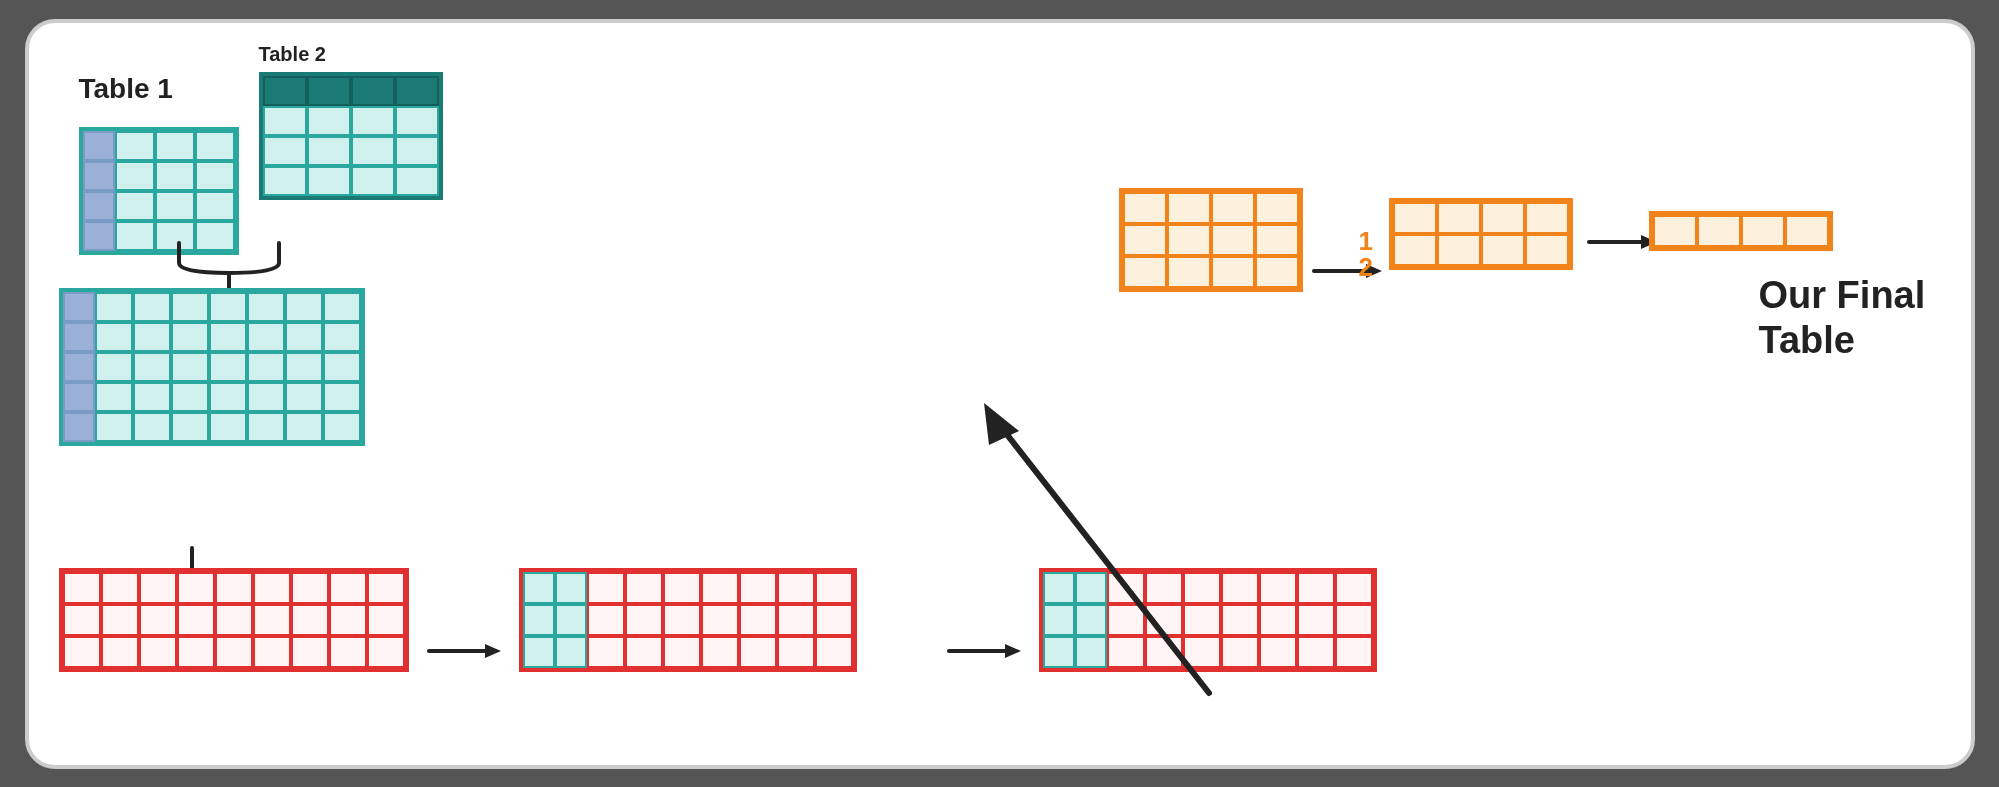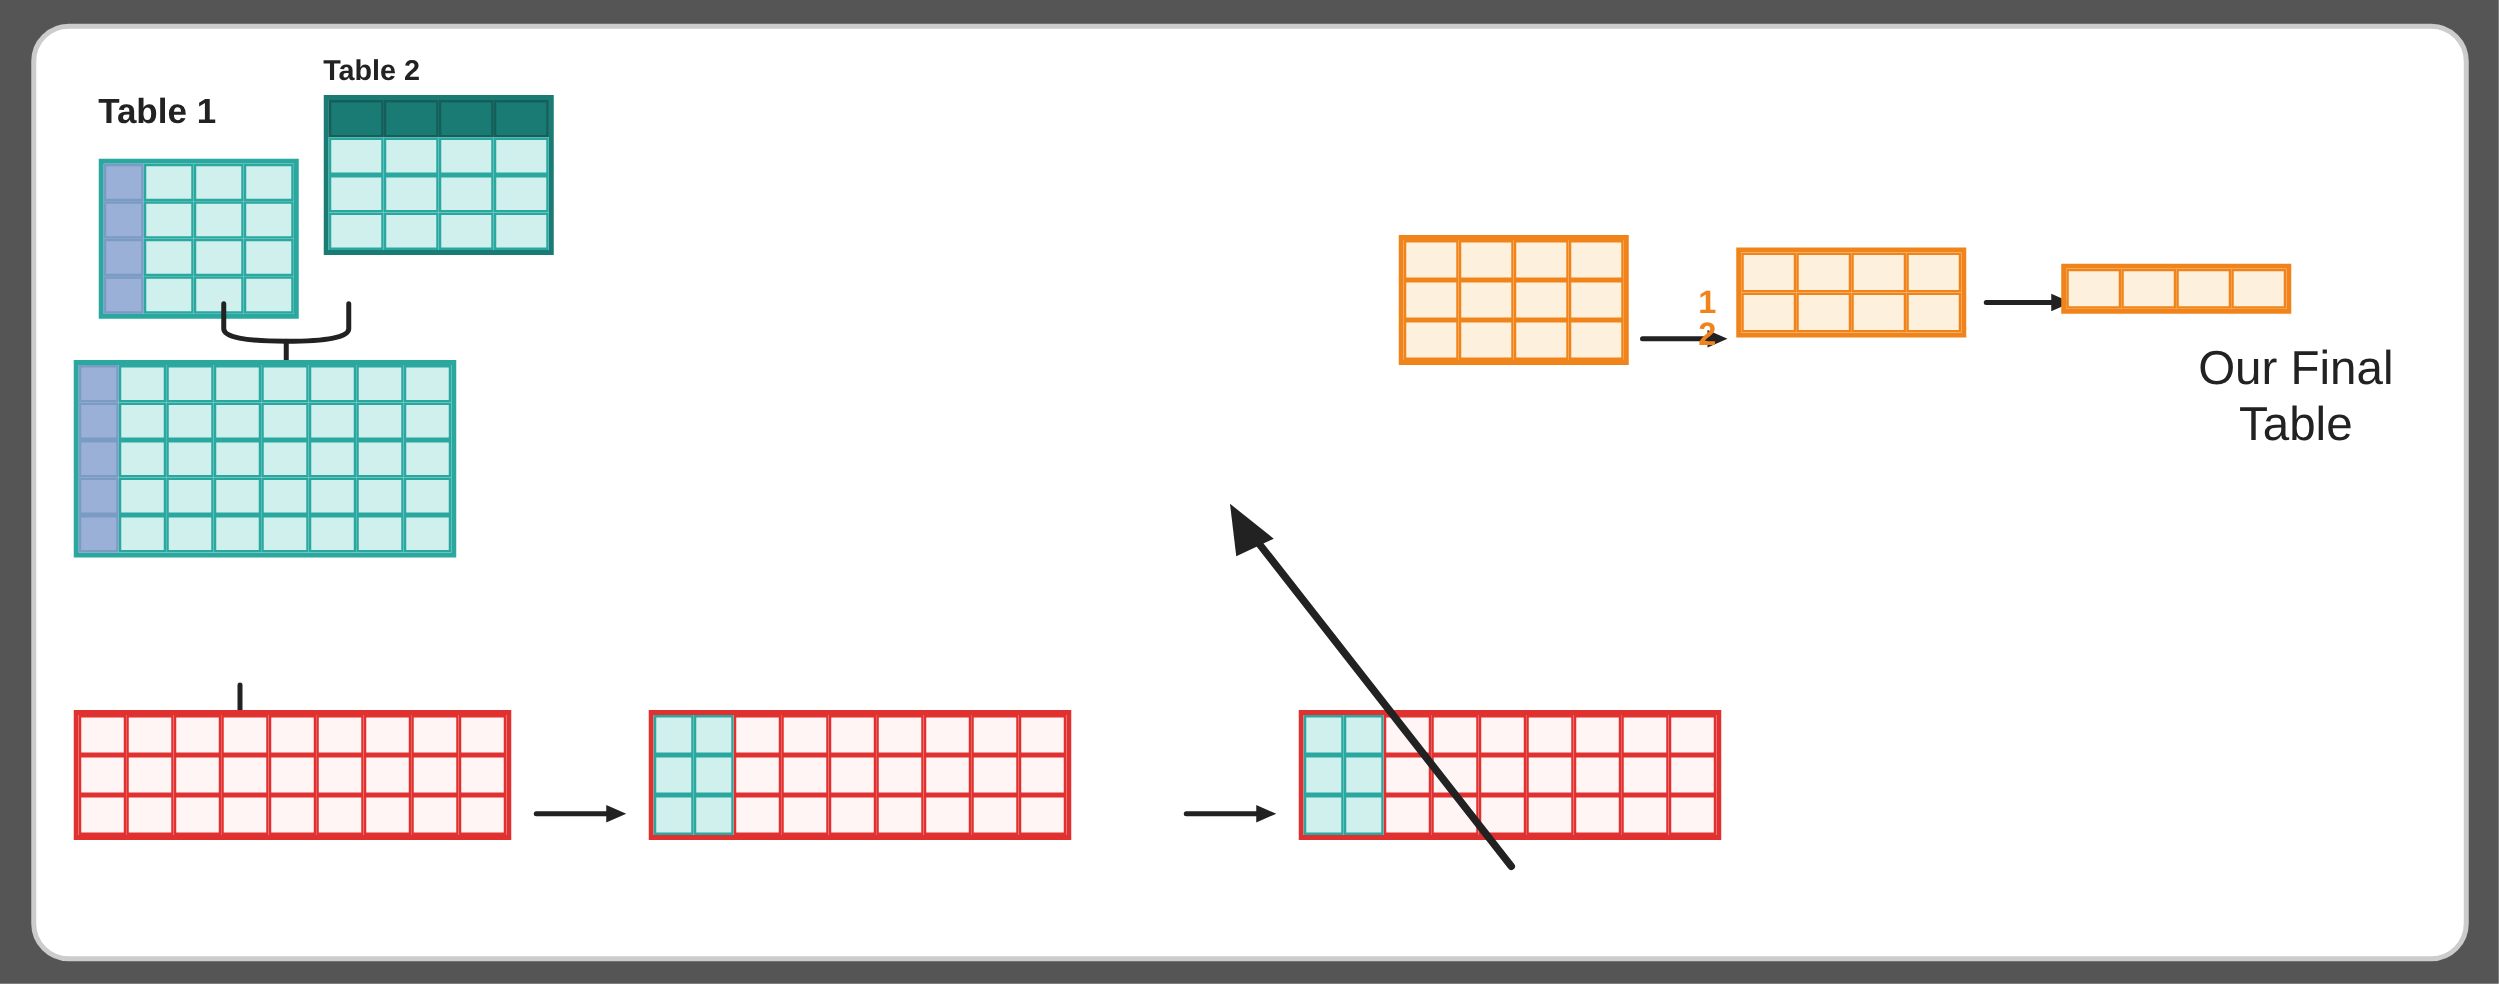--- a/index.html
+++ b/index.html
@@ -51,21 +51,21 @@
       border: 2px solid #2aa8a0;
     }
 
     
     .table2-wrap {
       position: absolute;
       top: 20px;
       left: 230px;
     }
     .table2-label {
-      font-size: 23px;
+      font-size: 20px;
       font-weight: 900;
       color: #222;
       margin-bottom: 6px;
       font-family: 'Arial Black', Arial, sans-serif;
     }
     .table2 {
       display: grid;
       grid-template-columns: repeat(4, 44px);
       grid-template-rows: repeat(4, 30px);
       border: 4px solid #1a7a74;
@@ -256,25 +256,25 @@
       background: #fdf0dc;
       border: 2px solid #f0841a;
     }
 
     
     .final-label {
       position: absolute;
       top: 250px;
       left: 1730px;
       font-size: 38px;
-      font-weight: 400;
+      font-weight: 700;
       color: #222;
       font-family: 'Arial Black', Arial, sans-serif;
       line-height: 1.2;
-      text-align: center;
+      text-align: left;
     }
 
     
     .arrow-svg {
       overflow: visible;
     }
   </style>
 </head>
 <body>
 

